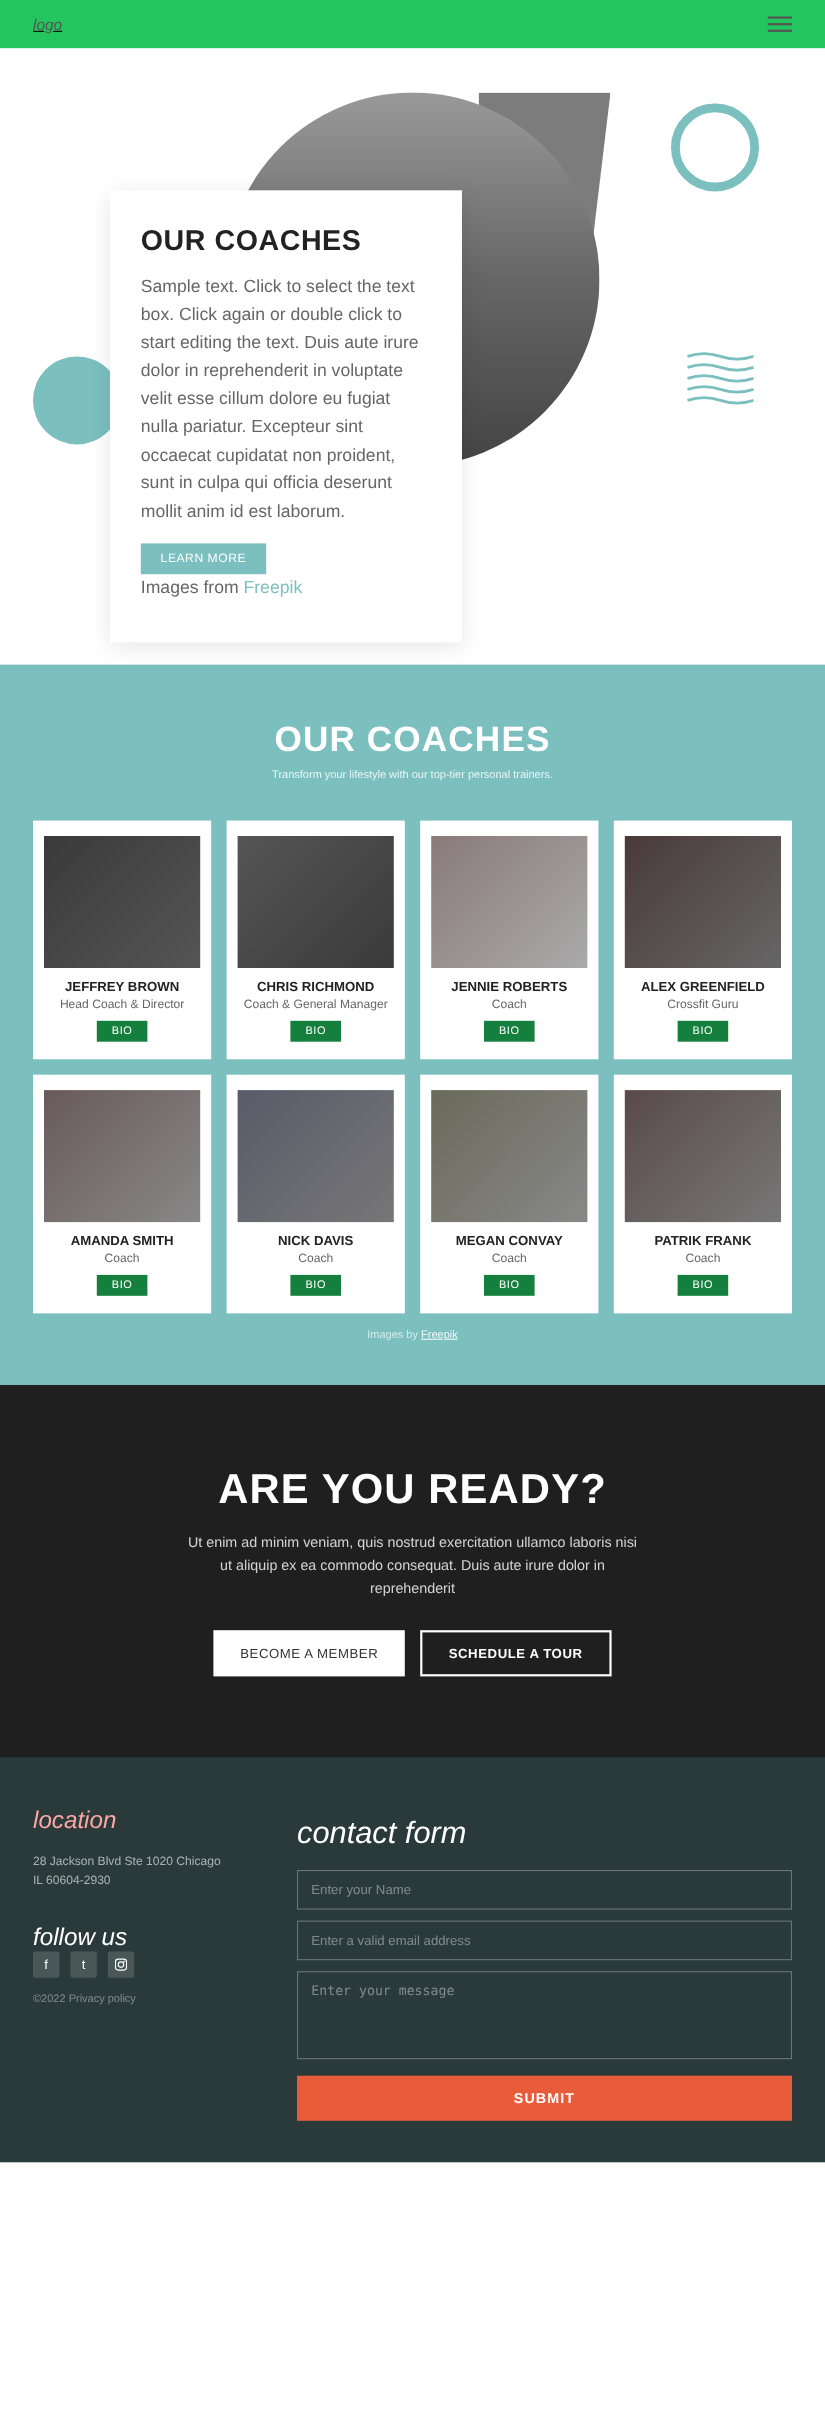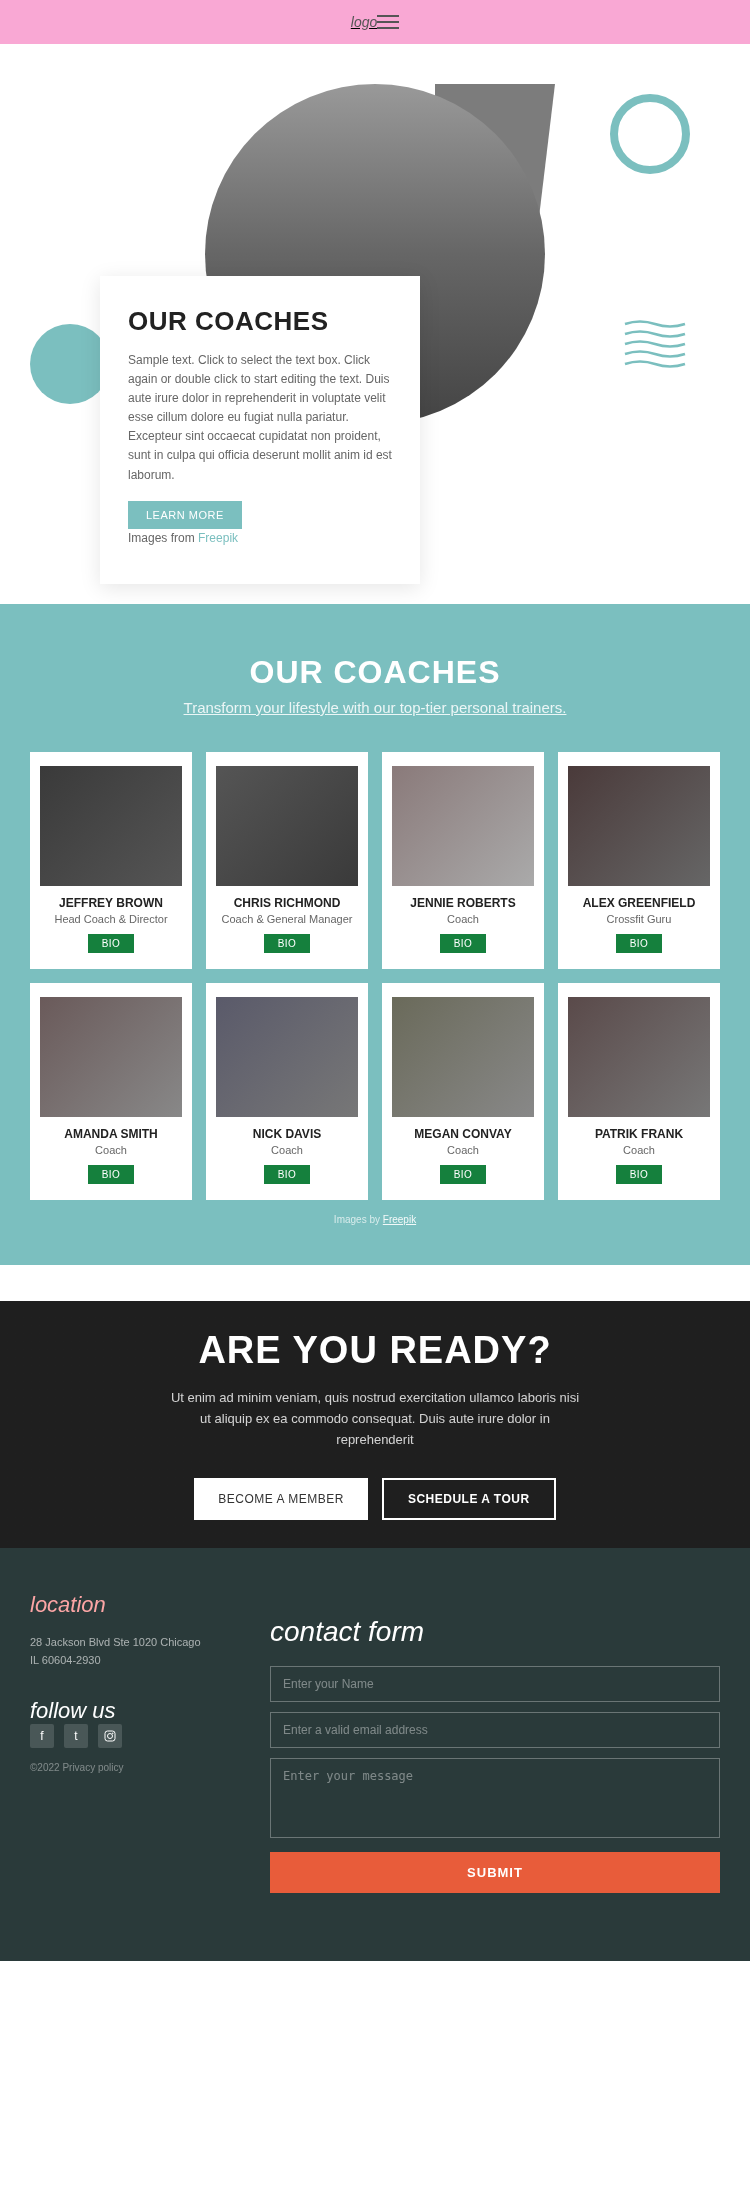--- a/index.html
+++ b/index.html
@@ -1,67 +1,67 @@
 <!DOCTYPE html>
 <html><head>
   <meta charset="utf-8">
   <style>
     * { margin: 0; padding: 0; box-sizing: border-box; }
     body { font-family: 'Arial', sans-serif; width: 750px; background: #fff; overflow-x: hidden; }
 
     
-    .header { display: flex; justify-content: center; align-items: center; padding: 14px 30px; background: #f9a8d4; text-decoration: underline; }
+    .header { display: flex; justify-content: space-between; align-items: center; padding: 14px 30px; background: #22c55e; text-decoration: underline; }
     .logo-text { font-size: 14px; color: #555; font-style: italic; }
     .hamburger { display: flex; flex-direction: column; gap: 4px; cursor: pointer; }
     .hamburger span { display: block; width: 22px; height: 2px; background: #555; }
 
     
     .hero { position: relative; height: 560px; background: #fff; overflow: hidden; }
     .hero-circle-teal-large { position: absolute; top: 50px; right: 60px; width: 80px; height: 80px; border-radius: 50%; border: 8px solid #7bbfbf; background: transparent; }
     .hero-circle-teal-small { position: absolute; top: 280px; left: 30px; width: 80px; height: 80px; border-radius: 50%; background: #7bbfbf; }
     .hero-waves { position: absolute; top: 270px; right: 50px; }
     .hero-waves svg { width: 80px; height: 60px; }
     .hero-shape-dark { position: absolute; top: 40px; left: 50%; margin-left: 60px; width: 120px; height: 200px; background: #444; clip-path: polygon(0 0, 100% 0, 80% 100%, 0 100%); opacity: 0.7; }
 
     
     .coaches-card { position: absolute; bottom: 20px; left: 100px; width: 320px; background: #fff; padding: 30px 28px 20px; box-shadow: 0 4px 20px rgba(0,0,0,0.1); z-index: 10; }
     .coaches-card h2 { font-size: 26px; font-weight: 900; color: #222; margin-bottom: 14px; letter-spacing: 0.5px; }
-    .coaches-card p { font-size: 12px; color: #666; line-height: 1.6; margin-bottom: 16px; }
+    .coaches-card p { font-size: 16px; color: #666; line-height: 1.6; margin-bottom: 16px; }
     .learn-more-btn { display: inline-block; padding: 8px 18px; background: #7bbfbf; color: #fff; font-size: 11px; text-transform: uppercase; letter-spacing: 0.5px; cursor: pointer; border: none; }
     .freepik-note { font-size: 10px; color: #aaa; }
     .freepik-note a { color: #7bbfbf; text-decoration: none; }
 
     
     .coaches-section { background: #7bbfbf; padding: 50px 30px 40px; text-align: center; }
     .coaches-section h2 { font-size: 32px; font-weight: 900; color: #fff; letter-spacing: 1px; margin-bottom: 8px; }
-    .coaches-section .subtitle { font-size: 15px; color: rgba(255,255,255,0.85); margin-bottom: 36px; text-decoration: underline; }
+    .coaches-section .subtitle { font-size: 10px; color: rgba(255,255,255,0.85); margin-bottom: 36px; }
 
     .coaches-grid { display: grid; grid-template-columns: repeat(4, 1fr); gap: 14px; margin-bottom: 14px; }
     .coach-card { background: #fff; padding: 14px 10px 16px; text-align: center; }
     .coach-name { font-size: 12px; font-weight: 800; color: #222; text-transform: uppercase; margin-bottom: 3px; }
     .coach-role { font-size: 11px; color: #666; margin-bottom: 8px; }
     .bio-btn { display: inline-block; padding: 4px 14px; background: #15803d; color: #fff; font-size: 10px; text-transform: uppercase; letter-spacing: 0.5px; cursor: pointer; border: none; }
 
     .freepik-note2 { font-size: 10px; color: rgba(255,255,255,0.7); margin-top: 10px; }
     .freepik-note2 a { color: rgba(255,255,255,0.9); }
 
     
-    .ready-section { position: relative; background: #0c4a6e; padding: 28px 30px; text-align: center; overflow: hidden; margin-top: 36px; }
+    .ready-section { position: relative; background: #0c4a6e; padding: 74px 30px; text-align: center; overflow: hidden; }
     .ready-bg { position: absolute; inset: 0; background: linear-gradient(rgba(20,20,20,0.65), rgba(20,20,20,0.65)), #333; }
     .ready-content { position: relative; z-index: 2; }
     .ready-section h2 { font-size: 38px; font-weight: 900; color: #fff; letter-spacing: 1px; margin-bottom: 16px; }
     .ready-section p { font-size: 13px; color: rgba(255,255,255,0.8); line-height: 1.6; max-width: 420px; margin: 0 auto 28px; }
     .ready-buttons { display: flex; justify-content: center; gap: 14px; }
     .btn-white { padding: 12px 24px; background: #fff; color: #333; font-size: 12px; font-weight: 400; text-transform: uppercase; letter-spacing: 0.5px; cursor: pointer; border: none; }
     .btn-outline { padding: 12px 24px; background: transparent; color: #fff; font-size: 12px; font-weight: 700; text-transform: uppercase; letter-spacing: 0.5px; cursor: pointer; border: 2px solid #fff; }
 
     
     .footer { background: #2a3a3a; display: flex; }
     .footer-left { width: 240px; padding: 44px 30px; flex-shrink: 0; }
-    .footer-right { flex: 1; padding: 68px 30px; }
+    .footer-right { flex: 1; padding: 38px 30px; margin-top: 14px; }
     .footer-section-title { font-size: 22px; font-weight: 300; color: #fca5a5; font-style: italic; margin-bottom: 16px; }
     .footer-address { font-size: 11px; color: rgba(255,255,255,0.6); line-height: 1.6; margin-bottom: 28px; }
     .follow-title { font-size: 22px; font-weight: 300; color: #fff; font-style: italic; margin-bottom: 0; }
     .social-icons { display: flex; gap: 10px; margin-bottom: 14px; }
     .social-icon { width: 24px; height: 24px; background: rgba(255,255,255,0.15); display: flex; align-items: center; justify-content: center; cursor: pointer; font-size: 12px; color: #fff; border-radius: 2px; }
     .privacy-text { font-size: 10px; color: rgba(255,255,255,0.4); }
 
     .contact-title { font-size: 28px; font-weight: 300; color: #fff; font-style: italic; margin-bottom: 18px; }
     .contact-input { width: 100%; padding: 10px 12px; margin-bottom: 10px; border: 1px solid rgba(255,255,255,0.3); background: transparent; color: #fff; font-size: 12px; outline: none; }
     .contact-input::placeholder { color: rgba(255,255,255,0.4); }

